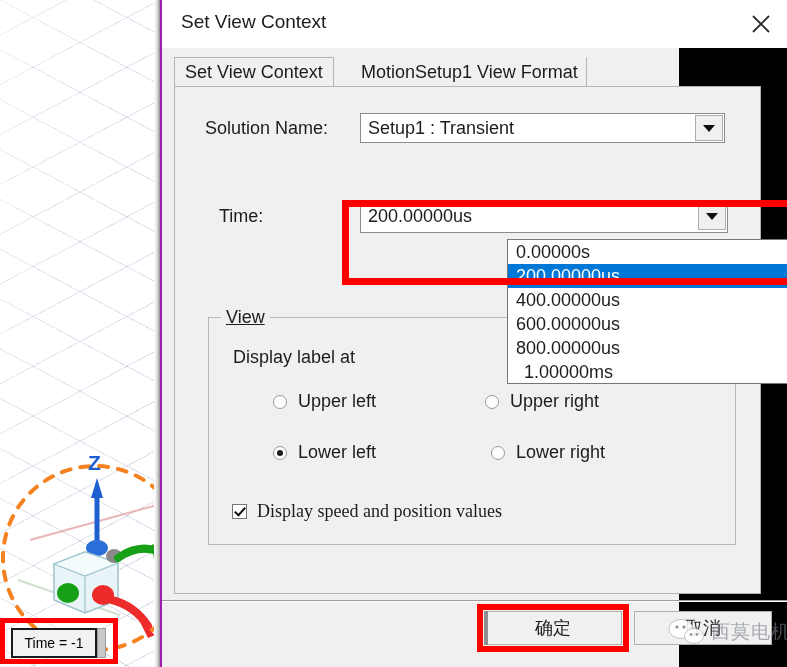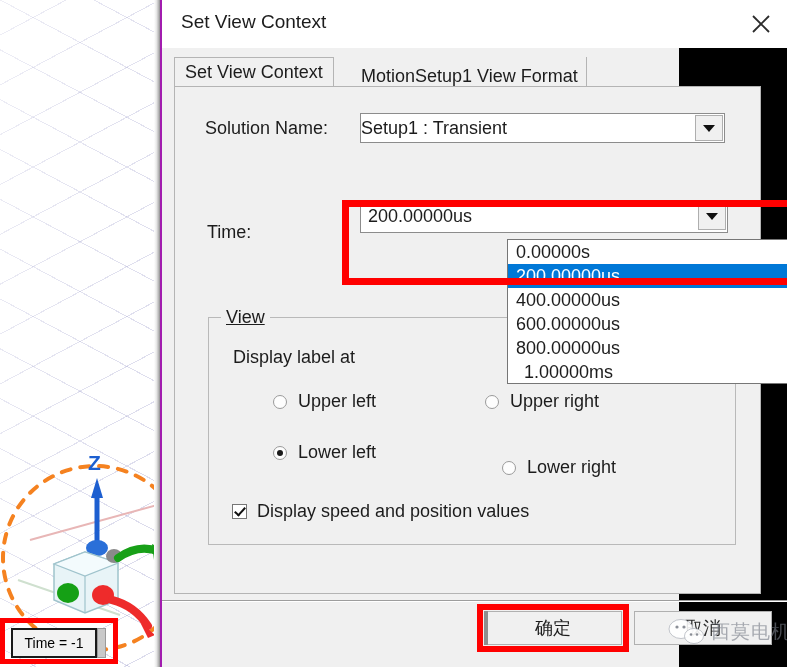--- a/index.html
+++ b/index.html
@@ -111,21 +111,20 @@
     left: 0px; padding: 0 10px 0 10px;
     background: #f0f0f0;
     border: 1px solid #b4b4b4;
     border-bottom: none;
   }
   .tab.inactive {
     left: 177px; padding: 0 8px 0 10px;
     background: #f0f0f0;
     border-right: 1px solid #b4b4b4;
     border-top: none;
-    align-items: flex-end;
   }
 
   #tabpanel {
     position: absolute;
     left: 12px; top: 86px;
     width: 587px; height: 508px;
     background: #f0f0f0;
     border: 1px solid #b4b4b4;
     box-sizing: border-box;
   }
@@ -141,42 +140,42 @@
   #solution-combo {
     position: absolute; left: 185px; top: 26px;
     width: 365px; height: 30px;
     background: #ffffff;
     border: 1px solid #8c8c8c;
     box-sizing: border-box;
     display: flex; align-items: center;
     cursor: pointer;
   }
   #solution-combo .val {
-    flex: 1; 
+    flex: 1; padding-left: 7px;
     font-size: 18px; color: #1c1c1c;
     white-space: nowrap; overflow: hidden;
   }
   .combo-arrow {
     width: 28px; height: 26px;
     margin-right: 1px;
     background: #f0f0f0;
     border: 1px solid #aeaeae;
     box-sizing: border-box;
     display: flex; align-items: center; justify-content: center;
     cursor: pointer;
   }
   .caret {
     width: 0; height: 0;
     border-left: 6px solid transparent;
     border-right: 6px solid transparent;
     border-top: 7px solid #101010;
   }
 
   
-  #time-label { left: 32px; top: 119px; margin-top: 16px; }
+  #time-label { left: 44px; top: 119px; }
   #time-combo {
     position: absolute; left: 185px; top: 113px;
     width: 368px; height: 33px;
     background: #ffffff;
     border: 1px solid #8c8c8c;
     box-sizing: border-box;
     display: flex; align-items: center;
     cursor: pointer;
   }
   #time-combo .val {
@@ -217,25 +216,25 @@
     position: absolute; left: 3px; top: 3px;
     width: 6px; height: 6px;
     border-radius: 50%;
     background: #1a1a1a;
   }
   .radio-label { font-size: 18px; color: #1c1c1c; }
 
   #r-upper-left  { left: 98px;  top: 304px; }
   #r-upper-right { left: 310px; top: 304px; }
   #r-lower-left  { left: 98px;  top: 355px; }
-  #r-lower-right { left: 327px; top: 355px; margin-top: 15px; }
+  #r-lower-right { left: 316px; top: 355px; }
 
   #chk-row {
     position: absolute; left: 57px; top: 414px;
-    display: flex; align-items: center; cursor: pointer; white-space: nowrap;
+    display: flex; align-items: center; cursor: pointer; white-space: nowrap; font-family: Liberation Serif, serif;
   }
   .checkbox {
     width: 15px; height: 15px;
     border: 1px solid #767676;
     background: #ffffff;
     box-sizing: border-box;
     margin-right: 10px;
     position: relative;
     flex: none;
   }

